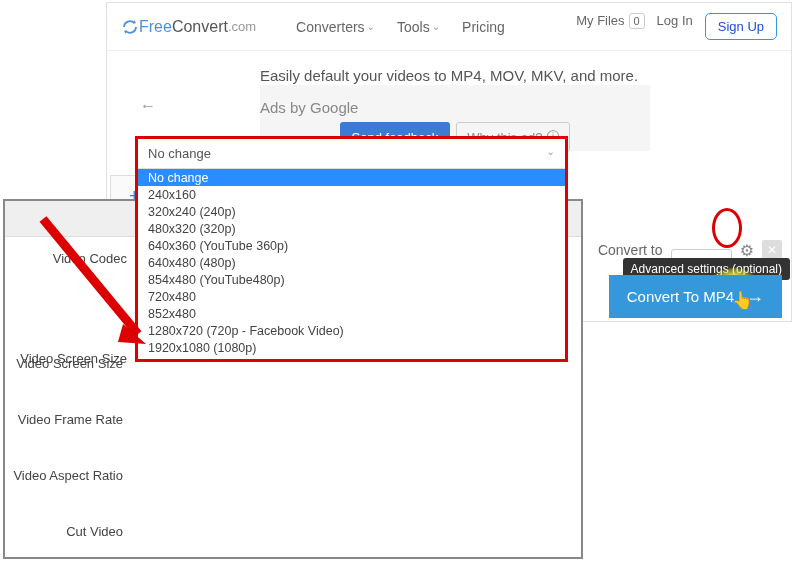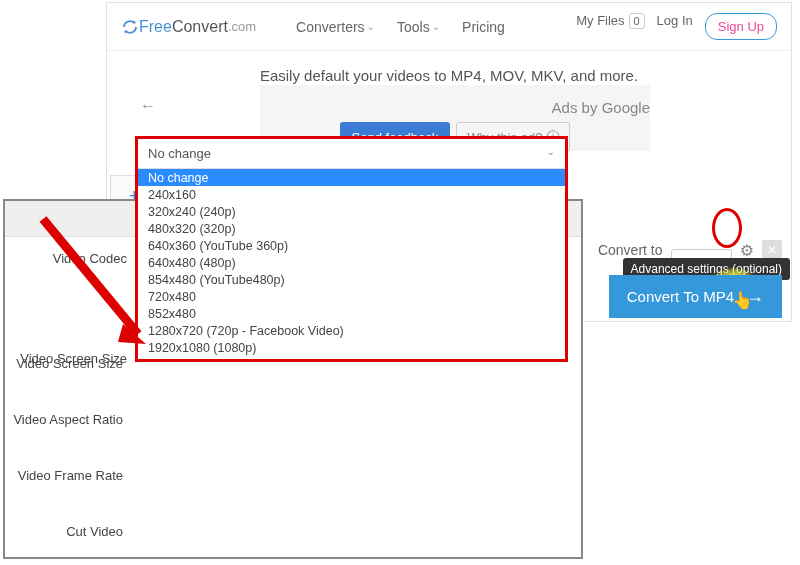--- a/index.html
+++ b/index.html
@@ -10,27 +10,27 @@
     .logo { display: flex; align-items: center; gap: 0; font-size: 16px; }
     .logo-icon { width: 18px; height: 18px; }
     .logo-free { color: #4a90d9; font-weight: 500; }
     .logo-convert { color: #555; font-weight: 500; }
     .logo-com { color: #999; font-size: 13px; }
     .nav { display: flex; gap: 22px; margin-left: 40px; font-size: 14px; color: #666; }
     .nav-item { display: flex; align-items: center; gap: 2px; cursor: pointer; }
     .chev { font-size: 10px; color: #999; }
     .header-right { margin-left: auto; display: flex; align-items: flex-start; gap: 12px; font-size: 13px; color: #666; }
     .files-badge { display: inline-flex; align-items: center; justify-content: center; width: 16px; height: 16px; border: 1px solid #ccc; border-radius: 3px; font-size: 11px; margin-left: 4px; }
-    .signup { border: 1.5px solid #3498db; color: #ec4899; padding: 5px 12px; border-radius: 12px; cursor: pointer; }
+    .signup { border: 1.5px solid #3498db; color: #1d4ed8; padding: 5px 12px; border-radius: 5px; cursor: pointer; }
     
     .tagline { text-align: center; margin-top: 16px; font-size: 15px; color: #555; }
     
     .back-arrow { position: absolute; left: 140px; top: 95px; color: #999; font-size: 16px; cursor: pointer; }
     .ad-box { position: absolute; left: 260px; top: 85px; width: 390px; height: 66px; background: #f5f5f5; }
-    .ad-label { text-align: right; color: #888; font-size: 15px; margin-top: 14px; }
+    .ad-label { text-align: left; color: #888; font-size: 15px; margin-top: 14px; }
     .goog { font-weight: 500; }
     .ad-buttons { display: flex; justify-content: center; gap: 6px; margin-top: 6px; }
     .send-fb { background: #3a7bd5; color:#fff; border:none; padding: 6px 12px; border-radius: 3px; font-size: 13px; }
     .why-ad { border: 1px solid #ccc; color: #888; padding: 5px 10px; border-radius: 3px; font-size: 13px; display: flex; align-items:center; gap:4px; }
     
     .add-more-row { position: absolute; left: 110px; top: 175px; display: flex; }
     .add-more { background: #fafafa; border: 1px solid #ddd; color: #3a7bd5; font-size: 15px; padding: 10px 18px; display: flex; align-items: center; gap: 8px; cursor: pointer; }
     .add-more-chev { background: #fafafa; border: 1px solid #ddd; border-left: none; padding: 10px 14px; color: #888; cursor: pointer; }
     
     .convert-row { position: absolute; right: 18px; top: 224px; display: flex; align-items: center; gap: 8px; }
@@ -150,22 +150,22 @@
       <div class="hint">Choose a codec to encode video. "Auto" uses the most common codec (default). Select "Copy" to convert without re-encoding (use only if the target format support original codec)</div>
     </div>
   </div>
   <div class="opt-row">
     <div class="opt-label">Video Screen Size</div>
   </div>
 </div>
 
 <div class="side-labels">
   <div class="side-lbl">Video Screen Size</div>
+  <div class="side-lbl">Video Frame Rate</div>
   <div class="side-lbl">Video Aspect Ratio</div>
-  <div class="side-lbl">Video Frame Rate</div>
   <div class="side-lbl">Cut Video</div>
 </div>
 
 <div class="dropdown-box">
   <div class="dd-selected">
       <span>No change</span>
       <span class="chev">⌄</span>
     </div>
   <div class="dd-list">
     <div class="dd-item selected">No change</div>

